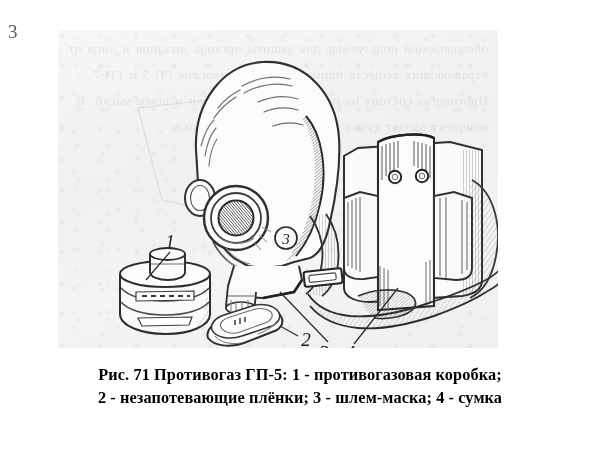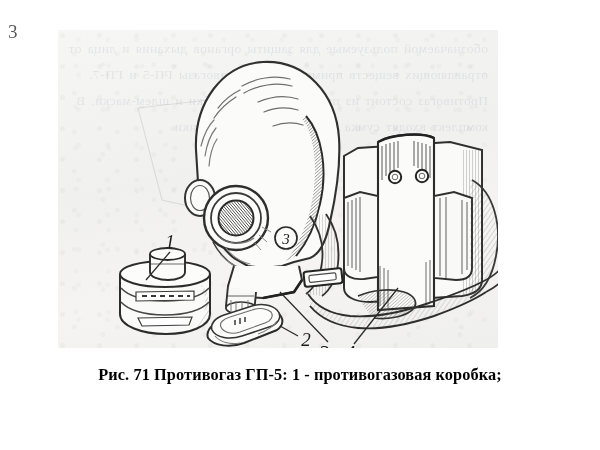--- a/index.html
+++ b/index.html
@@ -360,13 +360,14 @@
       <text x="112" y="218" font-size="19" text-anchor="middle">1</text>
       <text x="248" y="316" font-size="19" text-anchor="middle">2</text>
       <text x="266" y="330" font-size="21" text-anchor="middle">3</text>
       <text x="292" y="330" font-size="21" text-anchor="middle">4</text>
     </g>
   </svg>
 </div>
 
 <div class="caption">
   <span class="caption-line">Рис. 71  Противогаз ГП-5: 1 - противогазовая коробка;</span>
+  <span class="caption-line">2 - незапотевающие плёнки; 3 - шлем-маска; 4 - сумка</span>
 </div>
 
 </body></html>

